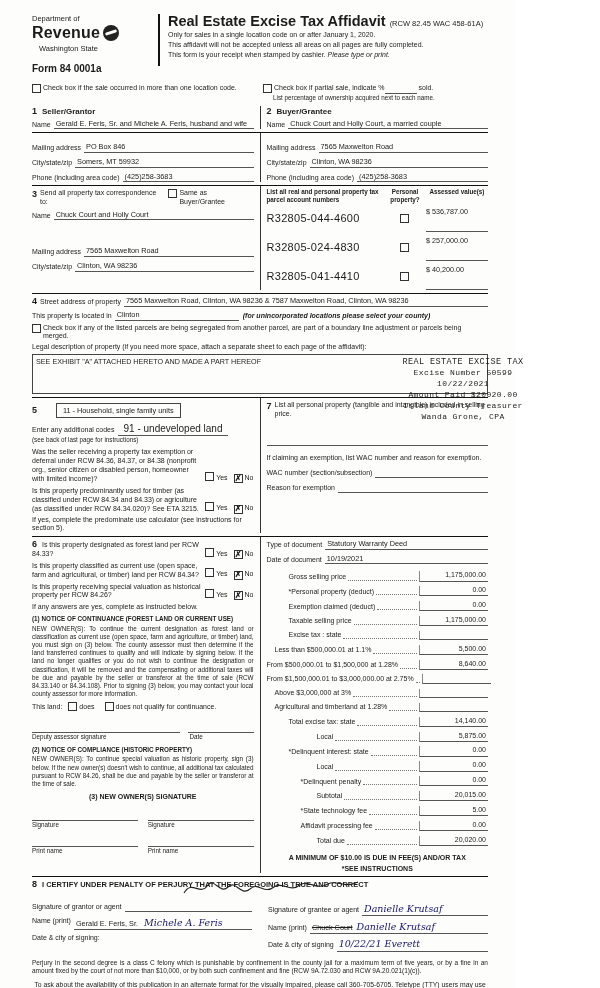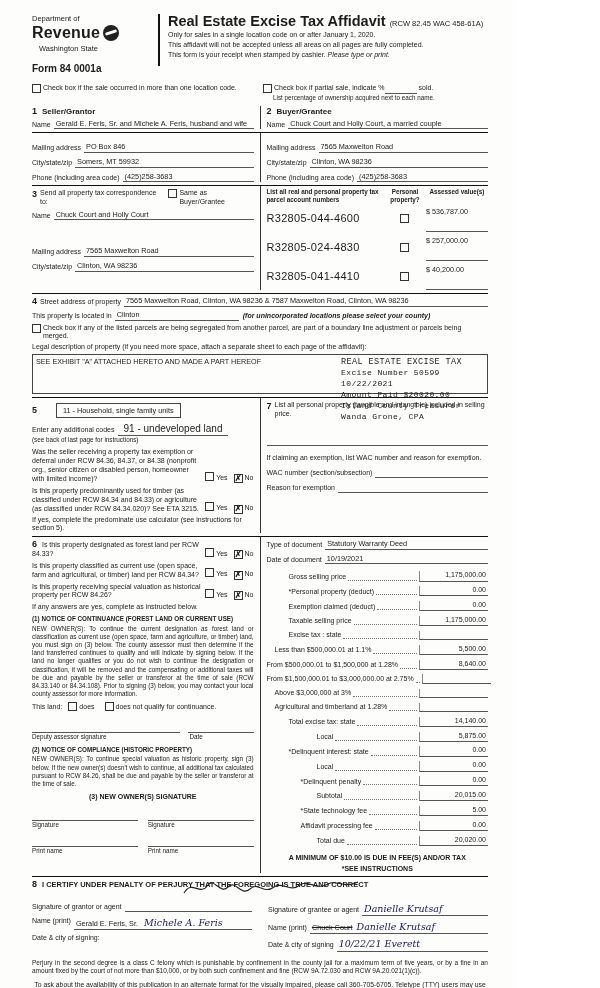--- a/index.html
+++ b/index.html
@@ -43,21 +43,21 @@
   .phead{display:flex;font-size:6.3px;font-weight:bold;line-height:1.15;}
   .ph1{flex:1;}
   .ph2{width:42px;text-align:center;}
   .ph3{width:62px;text-align:center;}
   .prow{display:flex;align-items:center;margin-top:4px;}
   .pnum{flex:1;font-size:11px;font-family:"Liberation Sans",sans-serif;letter-spacing:0.3px;}
   .pcb{width:42px;text-align:center;}
   .pval{width:62px;border-bottom:1px solid #555;font-size:7.2px;padding-bottom:15px;}
   
   .legalbox{position:relative;border:1px solid #444;height:34px;padding:2px 3px;margin-top:2px;}
-  .stamp{position:absolute;left:308px;top:2px;width:220px;z-index:5;
+  .stamp{position:absolute;left:320px;top:2px;width:220px;text-align:center;z-index:5;
          font-family:"Liberation Mono",monospace;color:#1d1d1d;pointer-events:none;}
   .stamp div{font-size:8px;line-height:1.35;letter-spacing:0.4px;}
   .stamp .s1{font-size:8.5px;}
   
   .q{display:flex;margin-top:3px;}
   .qt{flex:1;padding-right:4px;}
   .yn{white-space:nowrap;align-self:flex-end;flex:0 0 auto;}
   .codebox{display:inline-block;border:1px solid #444;padding:2px 6px;font-size:7.3px;margin:2px 0 0 14px;}
   .addl{font-size:10px;border-bottom:1px solid #555;padding:0 6px;}
   

